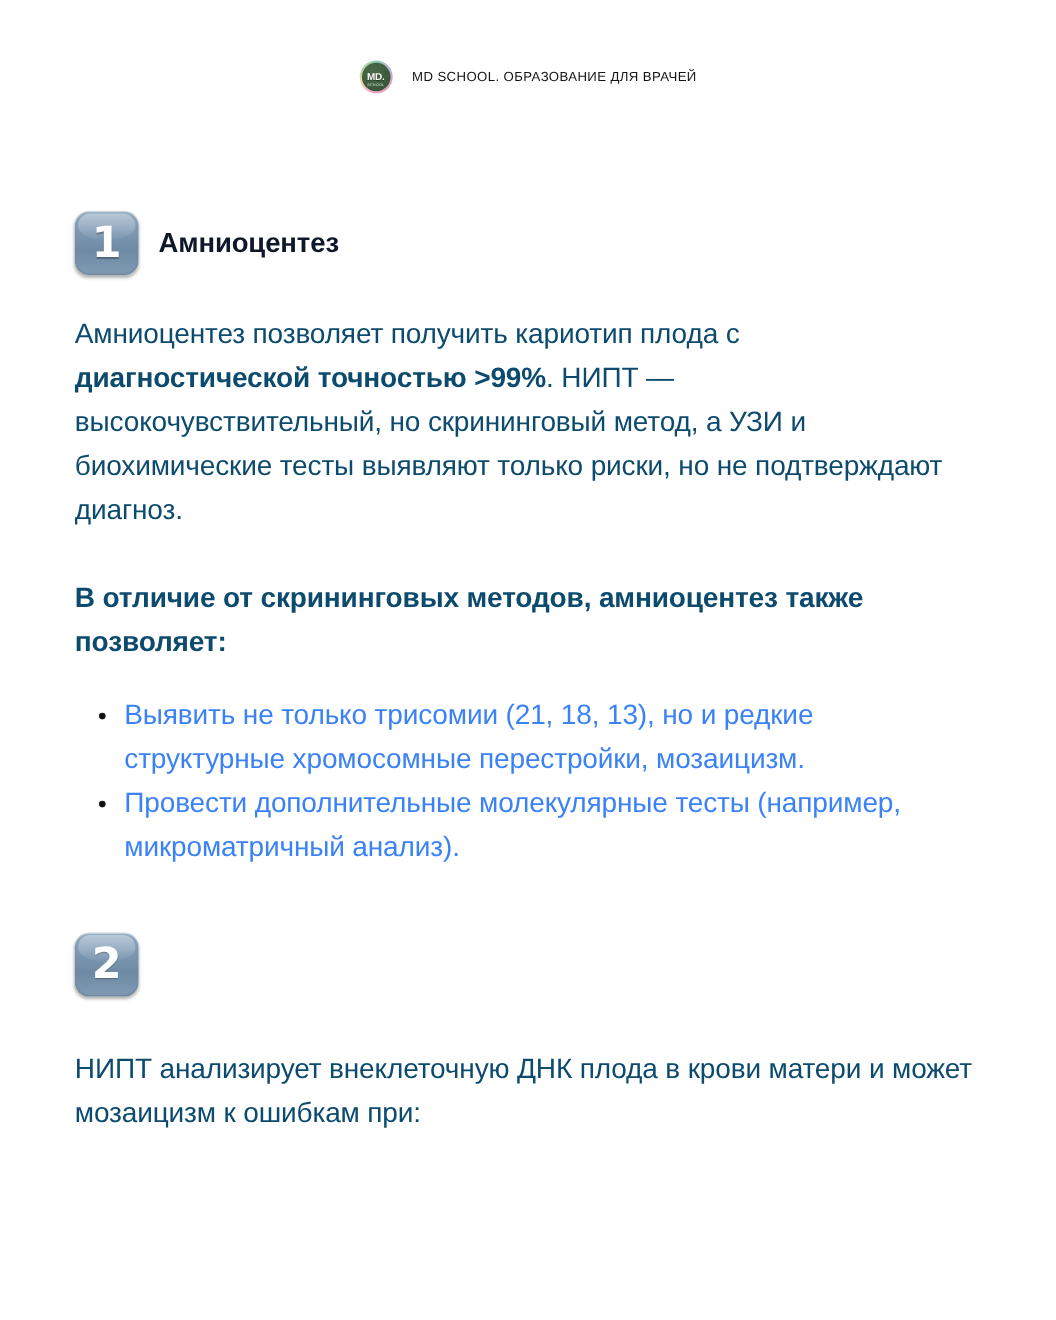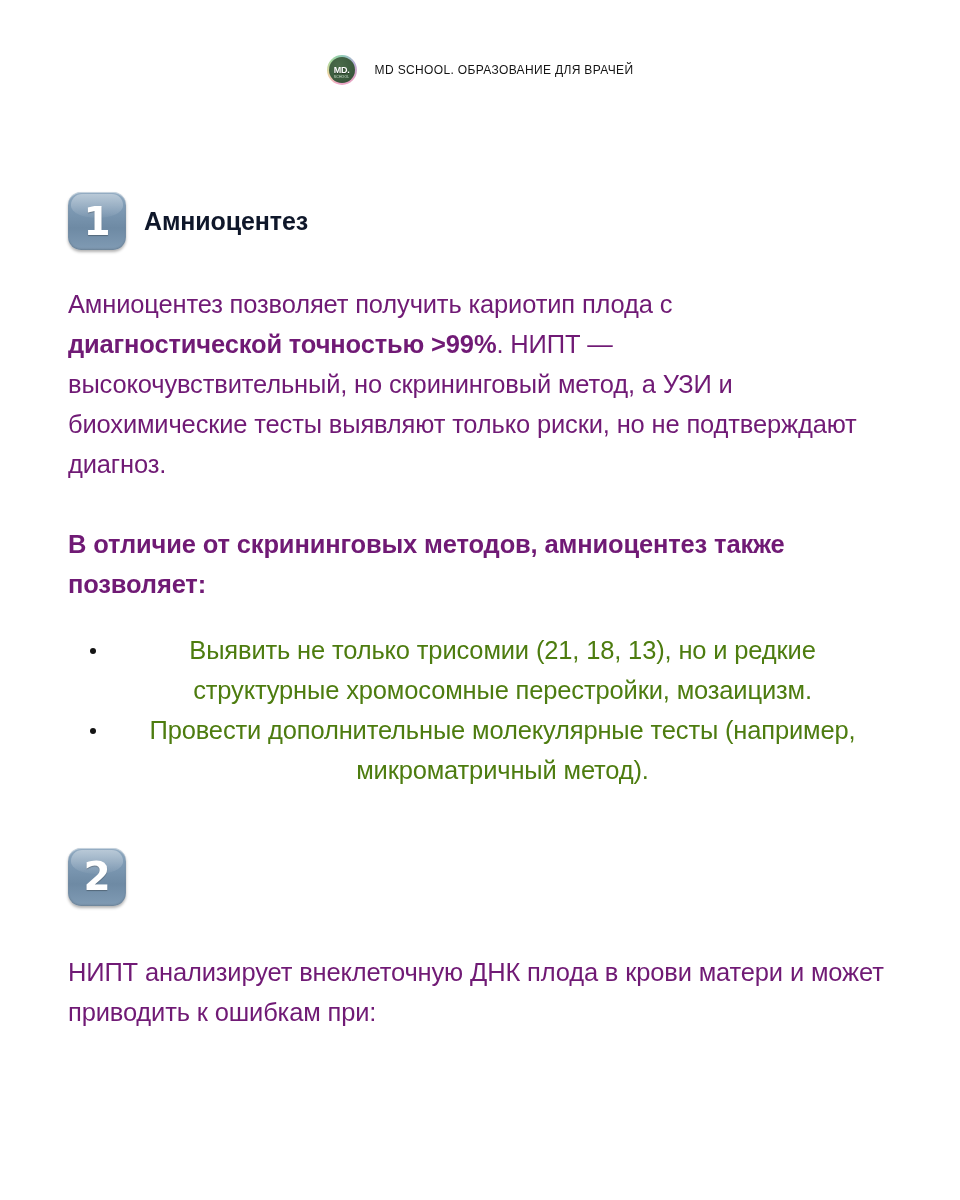--- a/index.html
+++ b/index.html
@@ -141,42 +141,41 @@
     font-weight: bold;
     color: #0f172a;
     letter-spacing: -0.1px;
     white-space: nowrap;
   }
 
   
   .para {
     font-size: 25.5px;
     line-height: 40px;
-    color: #701a75;
+    color: #0c4a6e;
     letter-spacing: -0.15px;
   }
   .para b { font-weight: bold; }
 
   .p-intro  { margin-top: 32px; }
   .p-second { margin-top: 40px; font-weight: bold; }
 
   
   .bullets {
     list-style: none;
     margin: 6px 0 0 0;
     padding: 0;
   }
   .bullets li {
     position: relative;
     padding-left: 45px;
     font-size: 25.5px;
     line-height: 40px;
-    color: #4d7c0f;
+    color: #3b82f6;
     letter-spacing: -0.15px;
-    text-align: center;
   }
   .bullets li::before {
     content: "";
     position: absolute;
     left: 22px;
     top: 18px;
     width: 6px;
     height: 6px;
     border-radius: 50%;
     background: #141414;
@@ -204,24 +203,24 @@
     </div>
     <div class="section-title">Амниоцентез</div>
   </div>
 
   <p class="para p-intro"><span>Амниоцентез позволяет получить кариотип плода с </span><b>диагностической точностью &gt;99%</b><span>. НИПТ — высокочувствительный, но скрининговый метод, а УЗИ и биохимические тесты выявляют только риски, но не подтверждают диагноз.</span></p>
 
   <p class="para p-second">В отличие от скрининговых методов, амниоцентез также позволяет:</p>
 
   <ul class="bullets">
     <li>Выявить не только трисомии (21, 18, 13), но и редкие структурные хромосомные перестройки, мозаицизм.</li>
-    <li>Провести дополнительные молекулярные тесты (например, микроматричный метод).</li>
+    <li>Провести дополнительные молекулярные тесты (например, микроматричный анализ).</li>
   </ul>
 
   <div class="section-heading section-2-wrap">
     <div class="keycap">
       <span class="keycap-num">2</span>
     </div>
   </div>
 
-  <p class="para p-final">НИПТ анализирует внеклеточную ДНК плода в крови матери и может приводить к ошибкам при:</p>
+  <p class="para p-final">НИПТ анализирует внеклеточную ДНК плода в крови матери и может мозаицизм к ошибкам при:</p>
 
 </div>
 
 </body></html>

